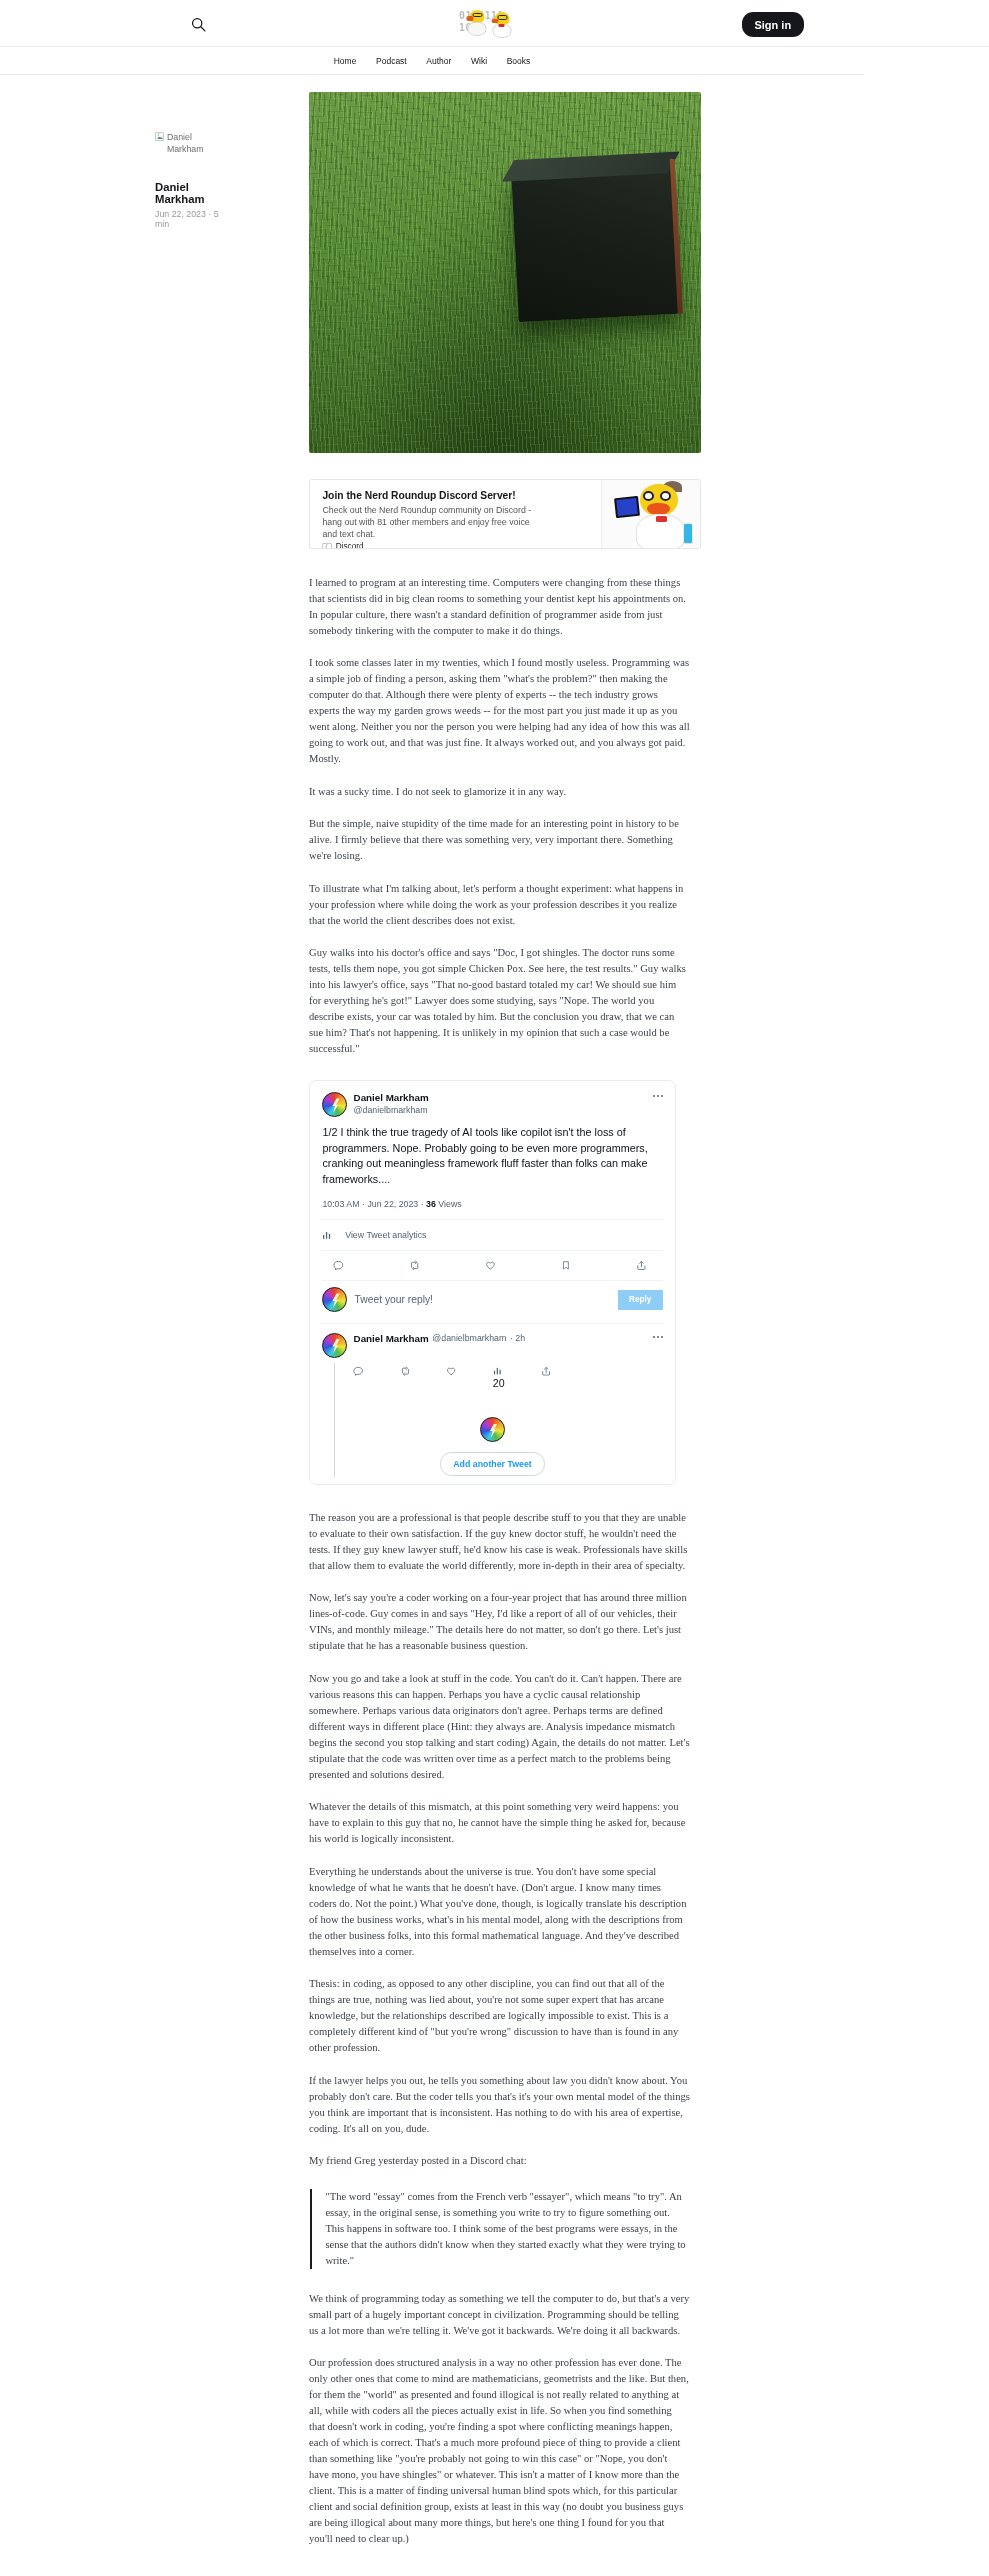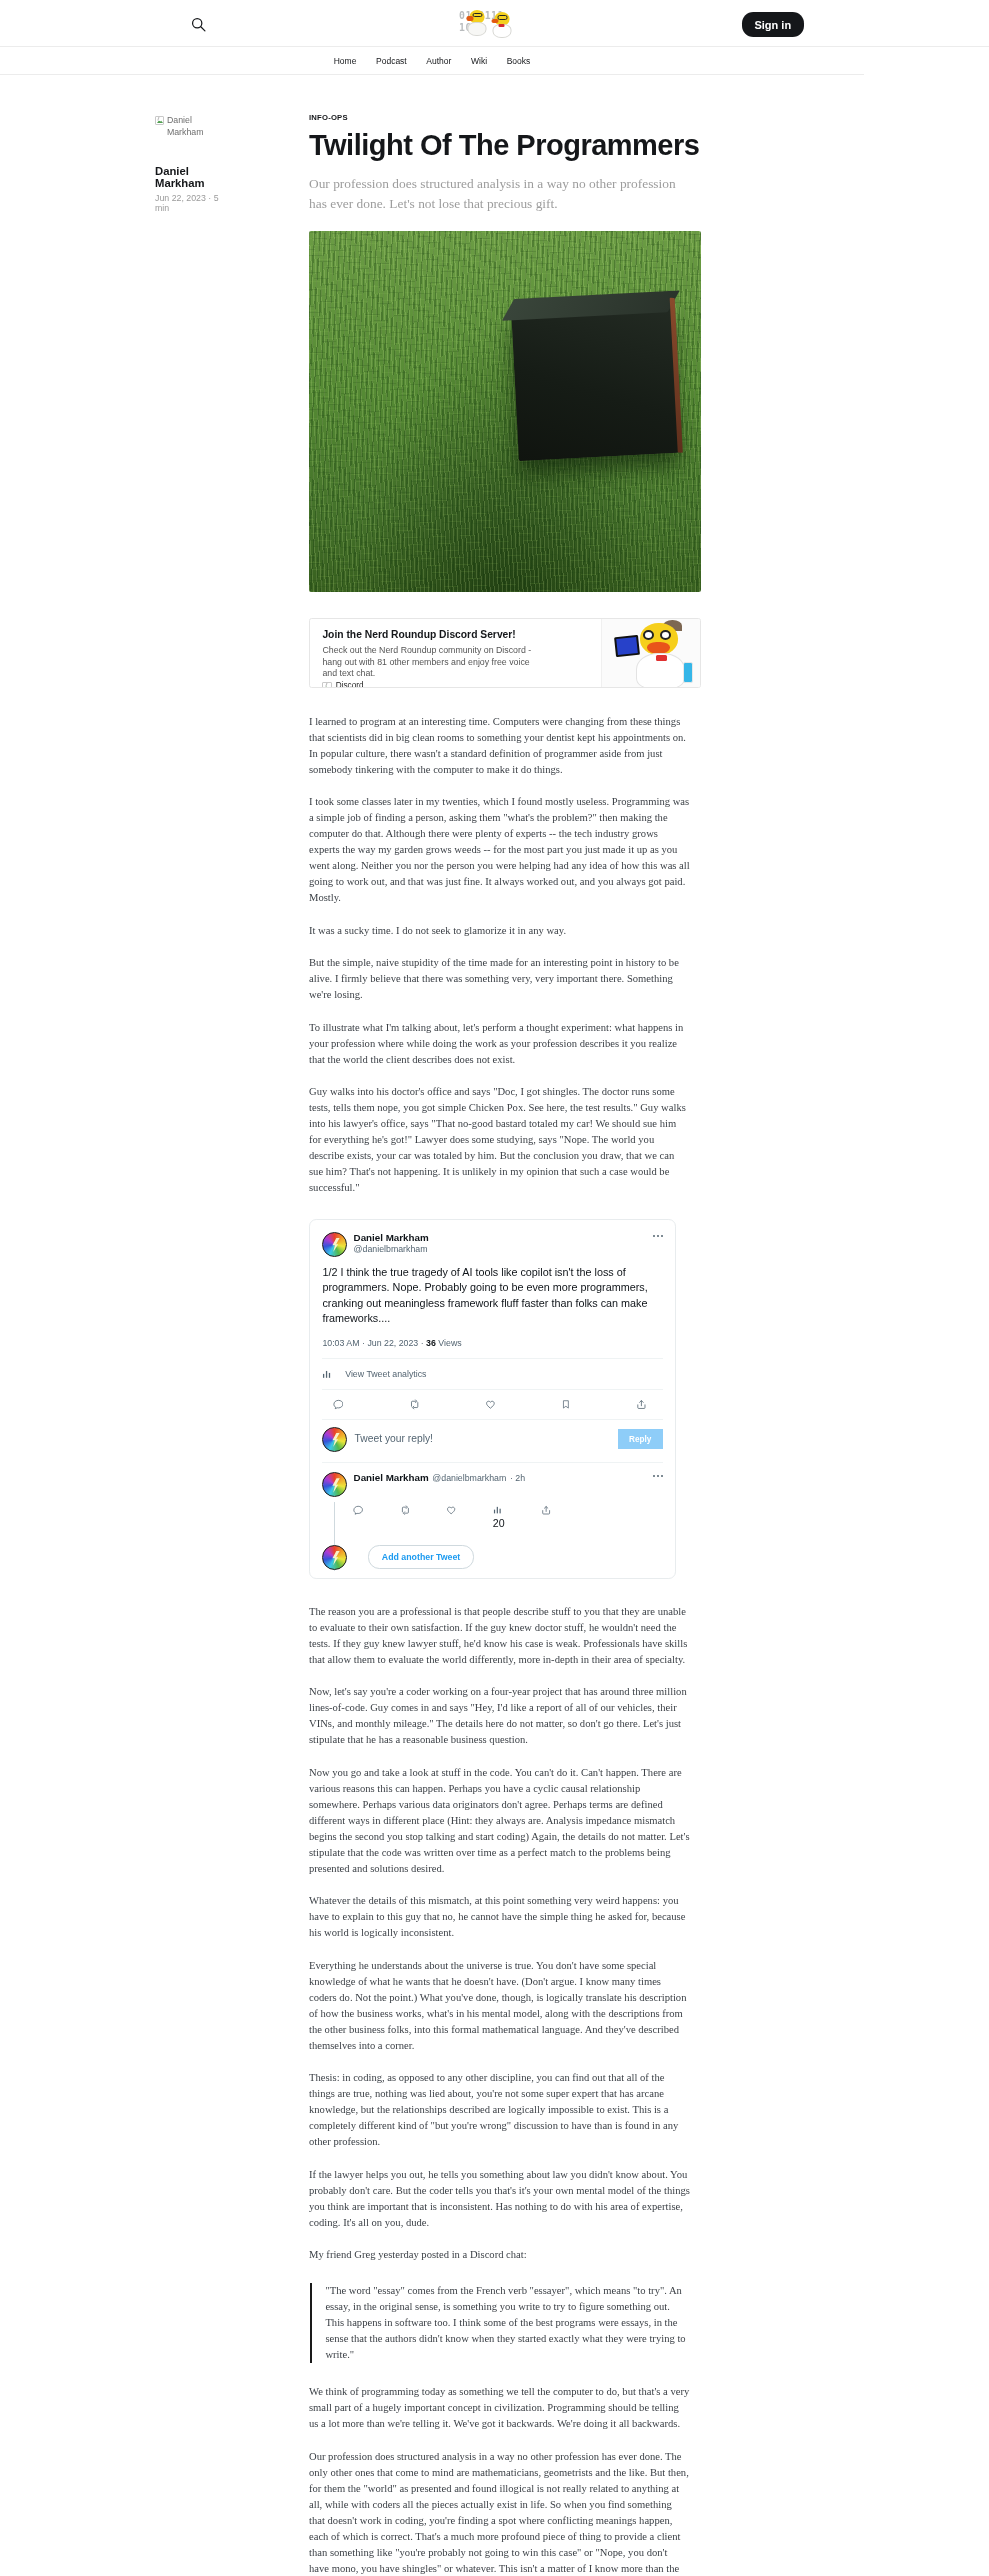--- a/index.html
+++ b/index.html
@@ -99,21 +99,21 @@
   .tw-actions { display:flex; justify-content:space-between; padding:2.1px 15.5px 2.1px 10.3px; }
   .tw-actions .act { display:flex; align-items:center; gap:4.1px; color:#536471; font-size:8.2px; cursor:pointer; }
   .tw-composer { display:flex; align-items:center; margin-top:6.2px; padding-bottom:3.1px; }
   .tw-composer .hint { margin-left:7.2px; font-size:10.3px; color:#536471; }
   .reply-btn { margin-left:auto; background:#8ecdf8; color:#fff; font-weight:bold; font-size:8.2px; border:none; border-radius:0; padding:5.7px 11.3px; cursor:pointer; font-family:"Liberation Sans",sans-serif; }
   .tw-reply { margin-top:7.2px; border-top:0.5px solid #eff3f4; padding-top:9.3px; position:relative; }
   .thread-line { position:absolute; left:12px; top:39px; bottom:-1px; width:1px; background:#cfd9de; }
   .tw-reply-head { display:flex; align-items:center; gap:3.6px; }
   .tw-reply .tw-text { margin-top:2.1px; font-size:10.3px; line-height:15px; }
   .tw-reply-actions { display:flex; gap:36px; margin:8.2px 0 2.1px 31px; }
-  .add-tweet-row { display:flex; align-items:center; gap:21px; margin-top:14px; }
+  .add-tweet-row { display:flex; align-items:center; gap:10px; margin-top:26px;flex-direction:column; }
   .add-tweet-btn { border:0.5px solid #cfd9de; background:#fff; color:#1d9bf0; font-weight:bold; font-size:8.8px; border-radius:11.3px; padding:5.7px 12.4px; cursor:pointer; font-family:"Liberation Sans",sans-serif; }
 
   svg { display:block; }
 </style>
 </head>
 <body>
 
 <header class="topbar">
   <div class="topbar-inner">
     <div class="search-btn">
@@ -158,25 +158,20 @@
           <i class="mnt"></i>
           <i class="crack"></i>
         </span>
       <span>Daniel Markham</span>
     </div>
     <div class="author-name">Daniel Markham</div>
     <div class="author-date">Jun 22, 2023 · 5 min</div>
   </aside>
 
   <div class="container">
-    <header class="post-header">
-      <div class="post-category">INFO-OPS</div>
-      <h1 class="post-title">Twilight Of The Programmers</h1>
-      <p class="post-subtitle">Our profession does structured analysis in a way no other profession has ever done. Let's not lose that precious gift.</p>
-    </header>
 
     <figure class="hero">
       <div class="blades"></div>
       <div class="cube">
           <div class="top"></div>
           <div class="edge"></div>
         </div>
     </figure>
 
     <div class="discord-card">

